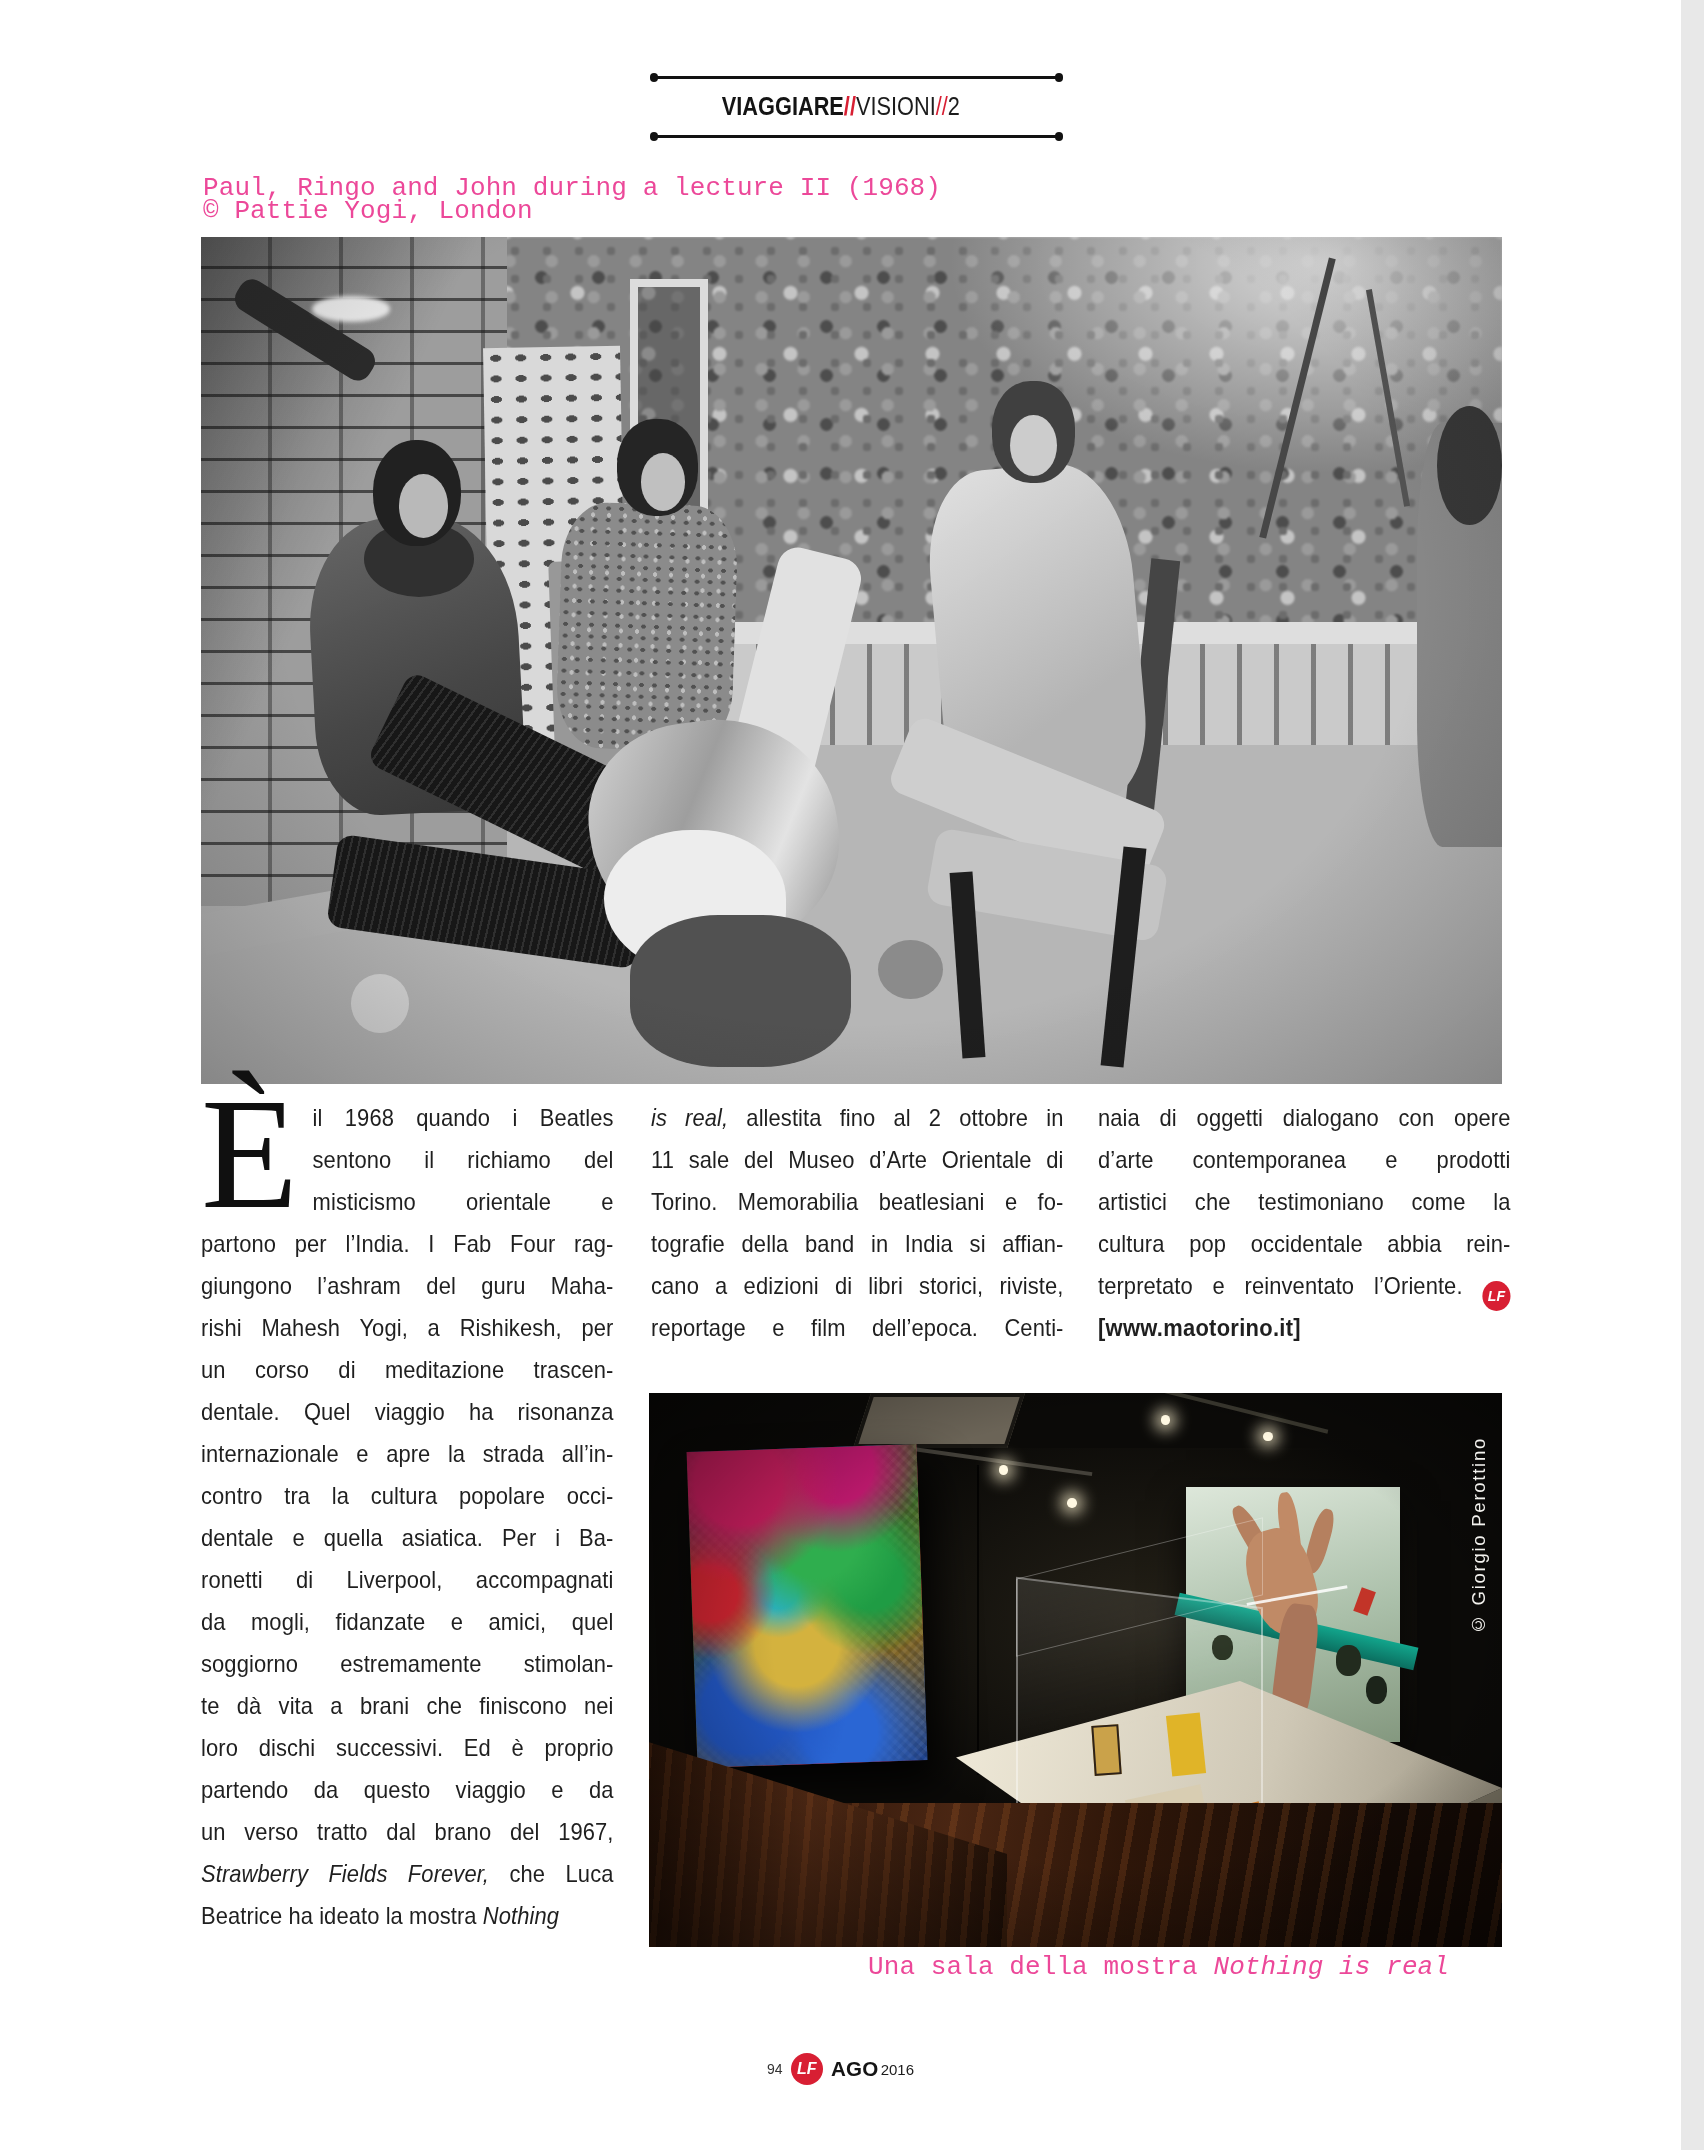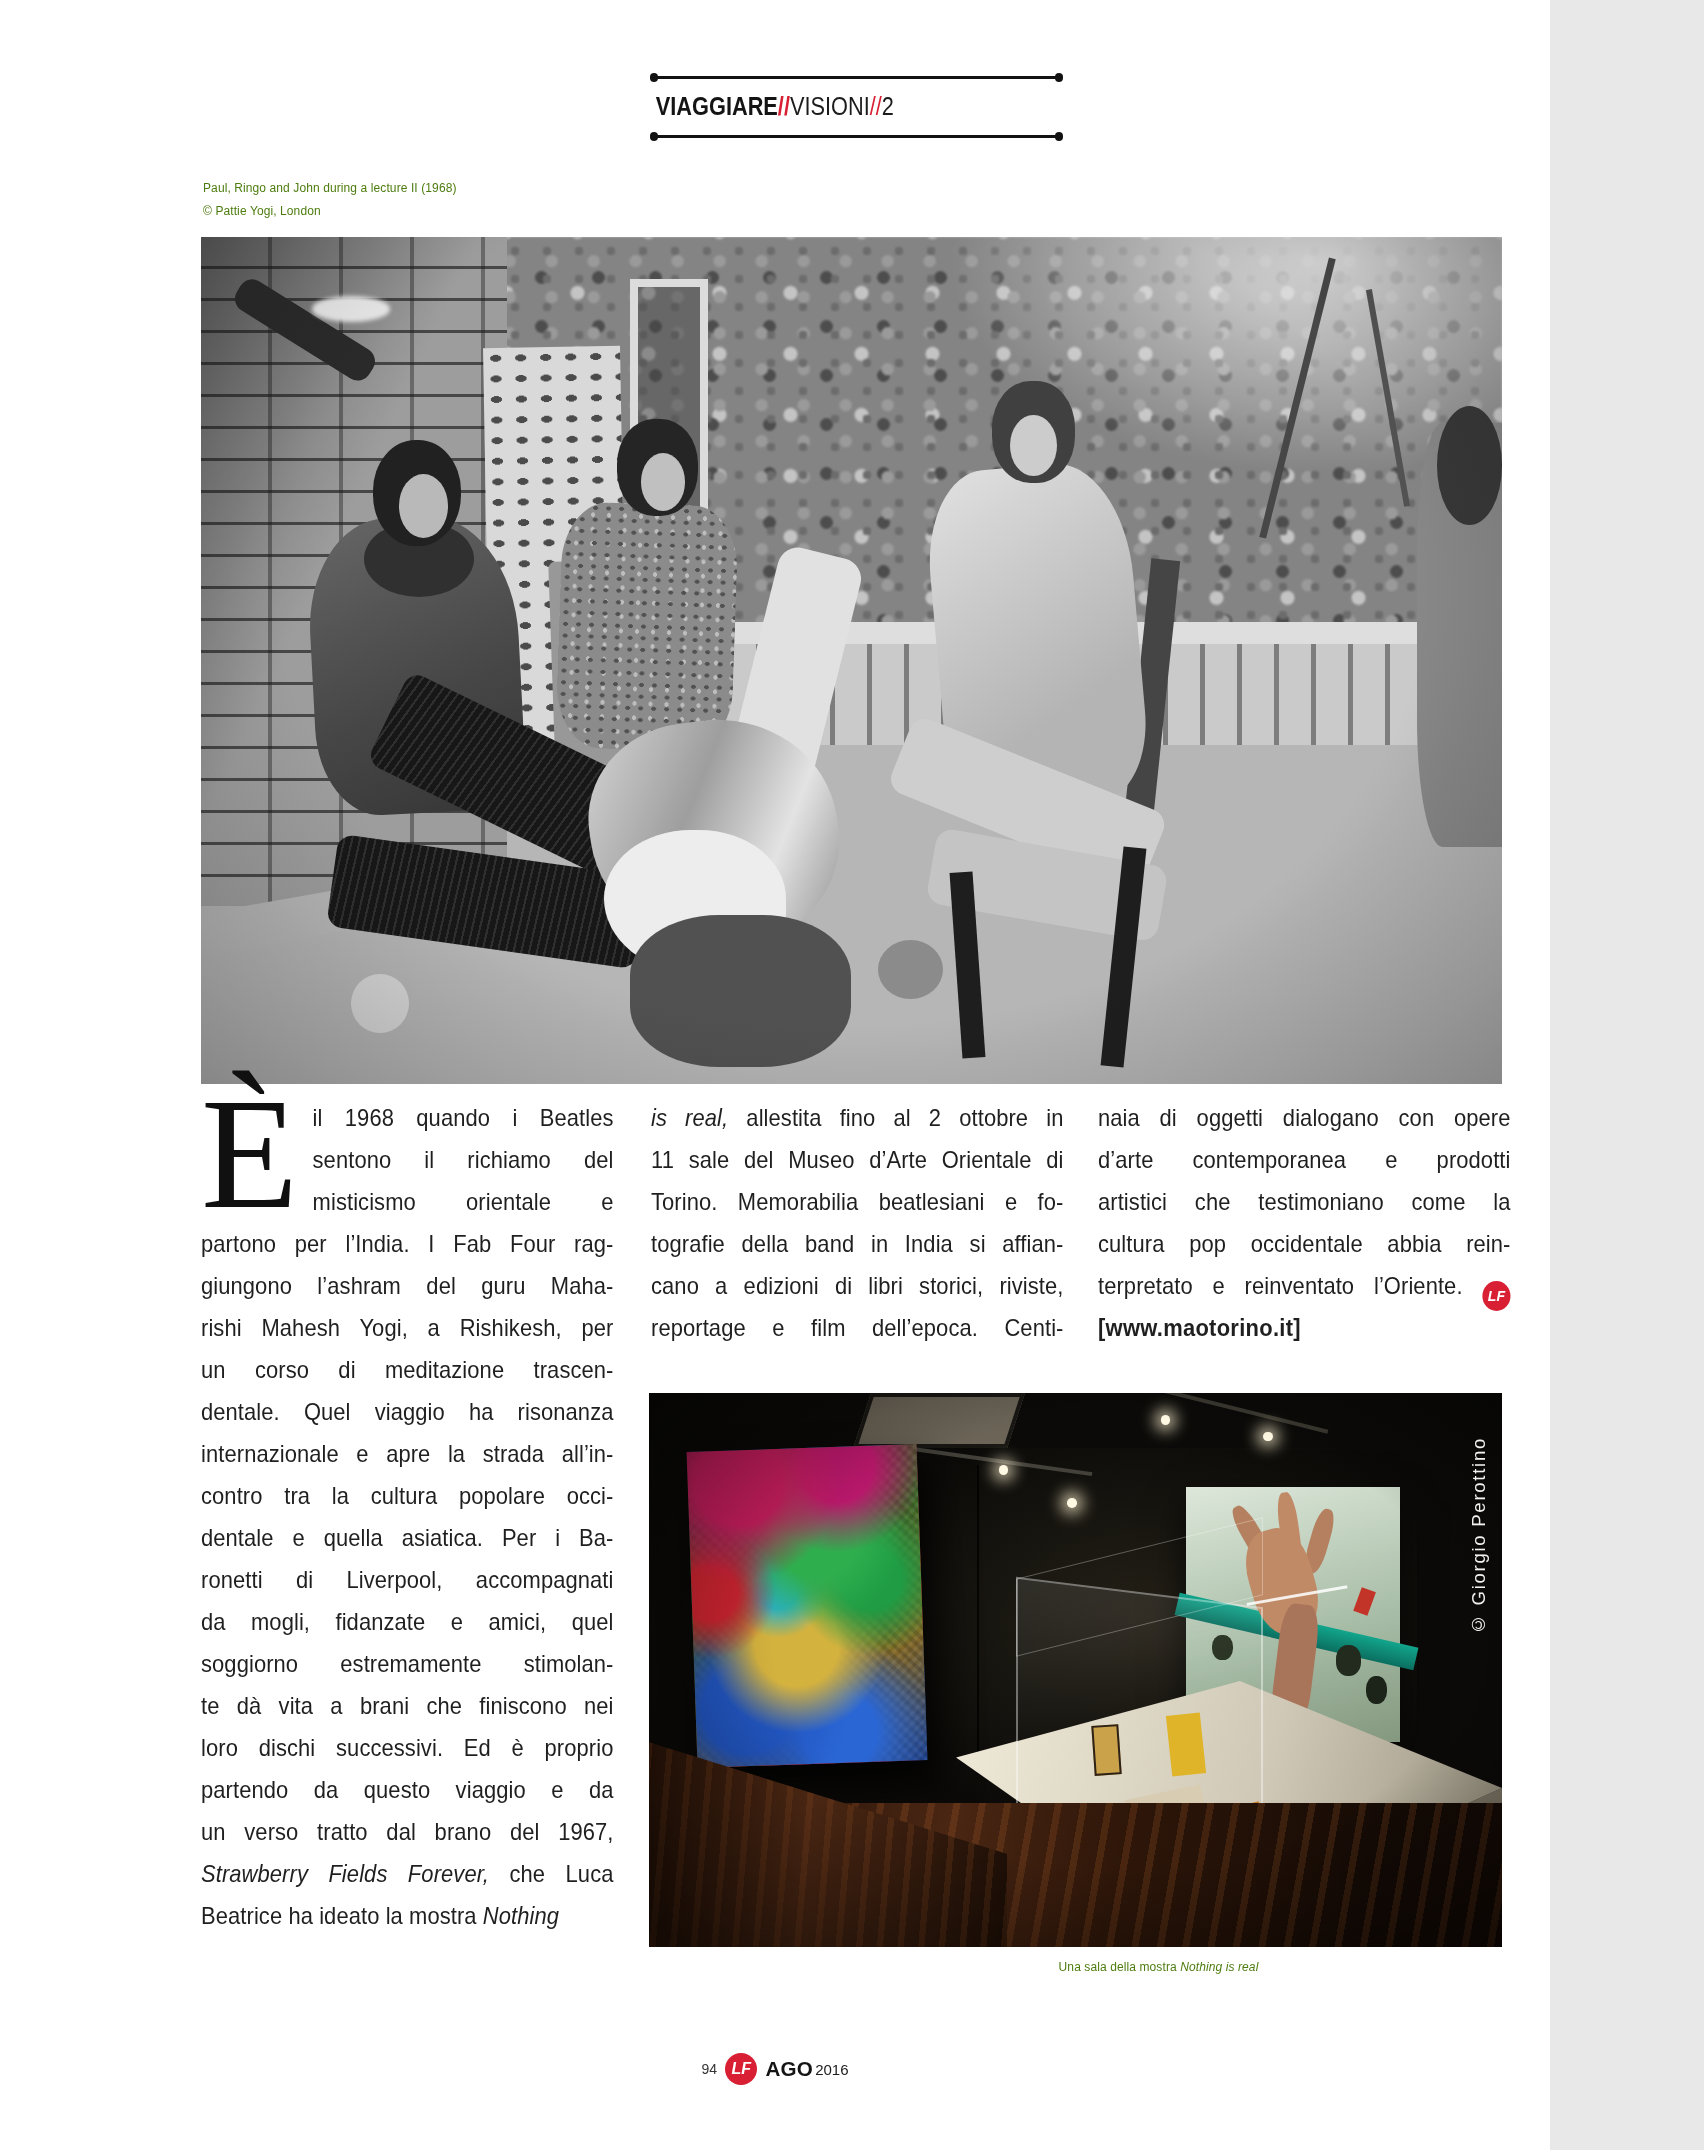--- a/index.html
+++ b/index.html
@@ -1,31 +1,31 @@
 <!DOCTYPE html>
 <html style="font-size:11px"><head>
 <meta charset="utf-8">
 <style>
   html,body{margin:0;padding:0;background:#e8e8e8;}
-  .page{position:relative;width:1550px;height:2151px;background:#ffffff;overflow:hidden;
+  .page{position:relative;width:1681px;height:2151px;background:#ffffff;overflow:hidden;
         font-family:"Liberation Sans","DejaVu Sans",sans-serif;}
 
   
   .rule{position:absolute;height:2.7px;background:#121212;}
   .rule::before,.rule::after{content:"";position:absolute;top:-2.7px;width:8.2px;height:8.2px;border-radius:50%;background:#121212;}
   .rule::before{left:-3.4px;} .rule::after{right:-3.4px;}
   .header-title{position:absolute;left:0;right:0;top:92px;text-align:center;font-size:25px;letter-spacing:0;color:#161616;}
   .header-title .squeeze{display:inline-block;transform:scaleX(.87);}
   .t-bold{font-weight:700;color:#141414;}
   .t-red-b{font-weight:700;}
   .t-light{font-weight:400;color:#1c1c1c;}
   .t-red-l{font-weight:400;}
 
   
-  .caption{position:absolute;font-size:12px;line-height:23.4px;color:#4d7c0f;letter-spacing:0.1px;}
+  .caption{position:absolute;font-size:26px;line-height:23.4px;color:#ec4899;letter-spacing:0.1px;font-family:Liberation Mono, monospace;}
   .caption em{font-style:italic;}
 
   
   .photo1{position:absolute;left:201px;top:237px;width:1301px;height:847px;background:#b6b4af;overflow:hidden;
           filter:grayscale(100%) contrast(1.03);}
   .photo1 *{position:absolute;}
   .p1-foliage{left:18%;top:0;width:82%;height:58%;background-color:#85847e;
     background-image:radial-gradient(circle,#6d6d68 20%,transparent 21%),
                      radial-gradient(circle,#9a9a94 22%,transparent 23%),
                      radial-gradient(circle,#4f4f4b 16%,transparent 18%),

